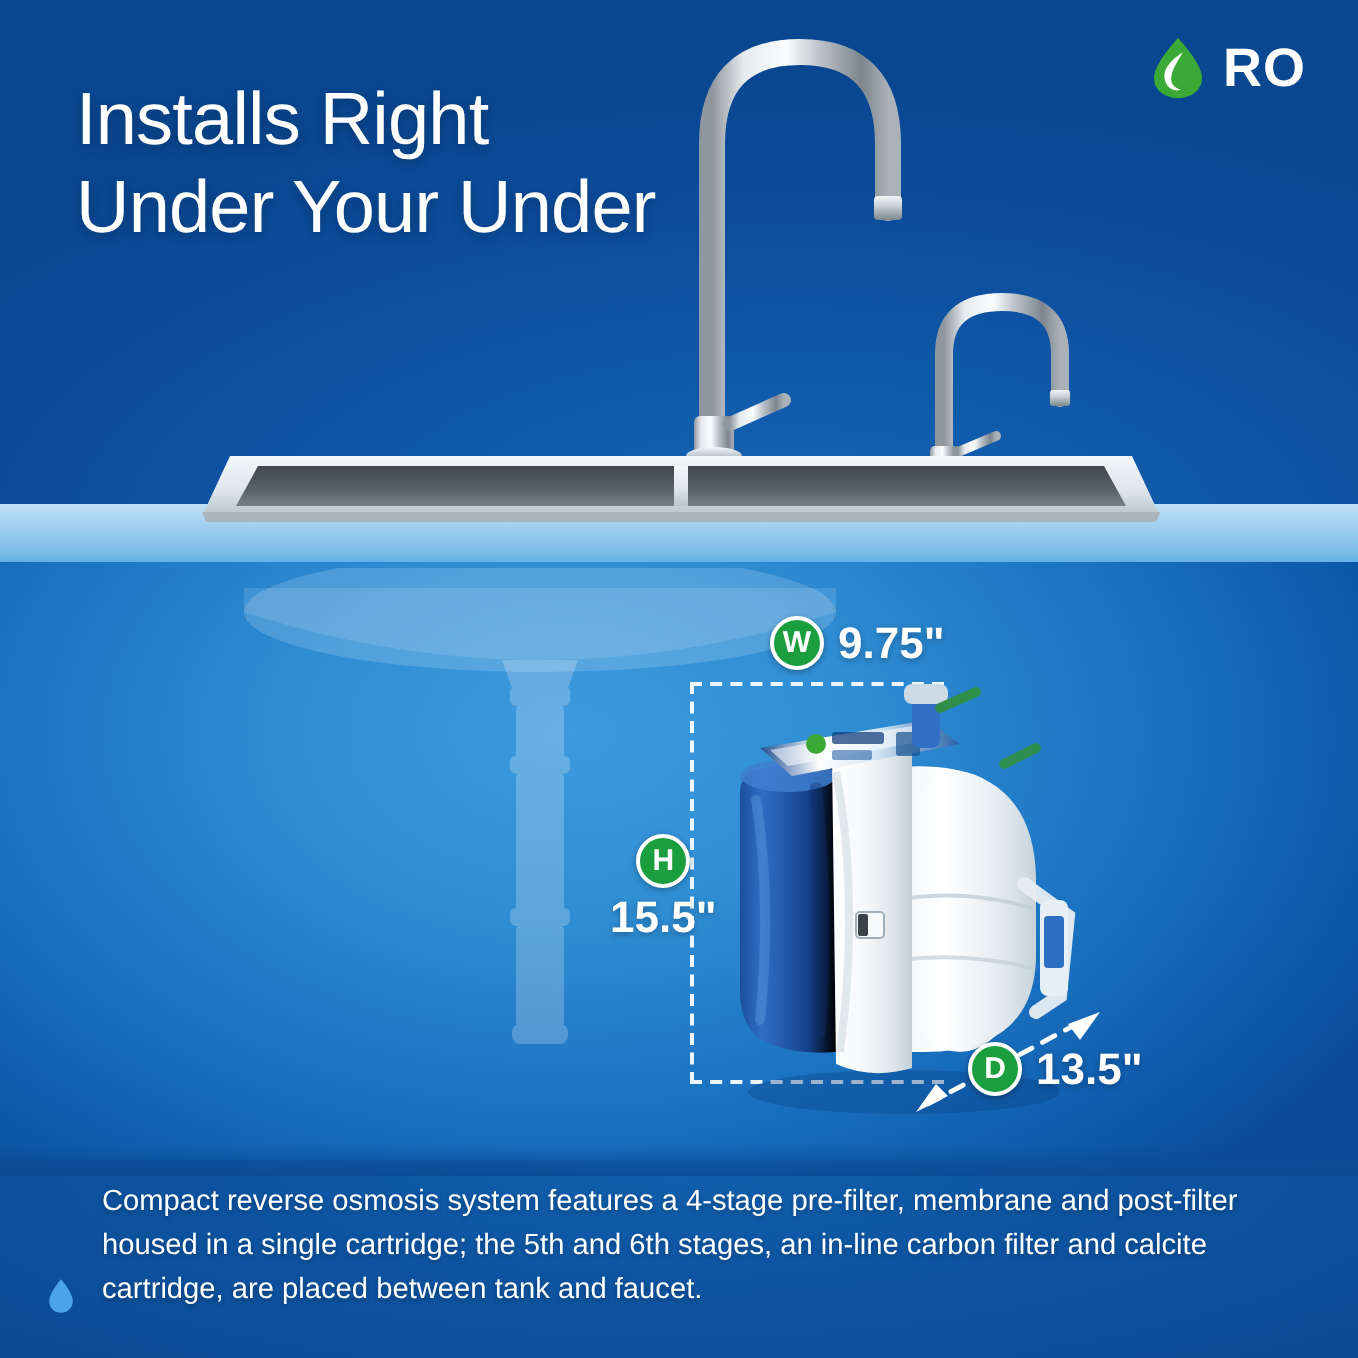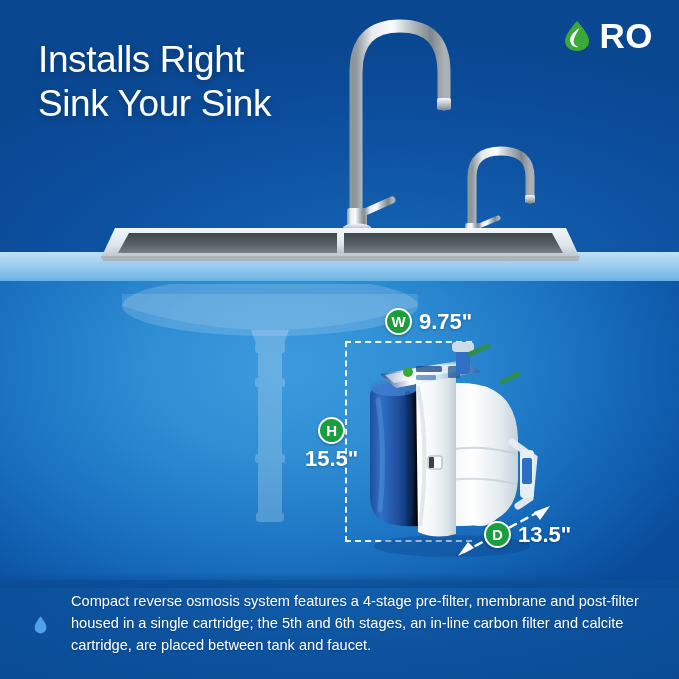--- a/index.html
+++ b/index.html
@@ -33,21 +33,21 @@
     background:
       radial-gradient(ellipse 520px 150px at 50% 0%, #1260ae 0%, #0d539f 45%, #0a4a93 100%);
   }
   .bg-bottom:before{
     content:"";position:absolute;left:0;top:-8px;width:679px;height:16px;
     background:linear-gradient(180deg,rgba(10,74,147,0) 0%,rgba(10,74,147,.85) 100%);
   }
 
   
   .logo{position:absolute;right:26px;top:18px;display:flex;align-items:center;gap:9px;}
-  .logo-text{color:#ffffff;font-size:35px;font-weight:700;letter-spacing:.5px;line-height:1;}
+  .logo-text{color:#ffffff;font-size:27px;font-weight:700;letter-spacing:.5px;line-height:1;}
 
   
   .headline{
     position:absolute;left:38px;top:38px;width:420px;
     color:#ffffff;font-size:37px;font-weight:400;line-height:1.18;
     letter-spacing:-.4px;
     text-shadow:0 2px 6px rgba(0,0,0,.25);
   }
   .headline div{white-space:nowrap;}
 
@@ -86,22 +86,22 @@
   .dim-val{
     color:#ffffff;font-size:22px;font-weight:600;line-height:1;
     text-shadow:0 1px 3px rgba(0,0,0,.28);white-space:nowrap;
   }
   .dim-w{left:385px;top:308px;}
   .dim-h{left:305px;top:417px;flex-direction:column;gap:4px;align-items:center;}
   .dim-d{left:484px;top:521px;}
 
   
   .caption{
-    position:absolute;left:34px;top:590px;width:612px;
-    display:flex;gap:24px;align-items:center;
+    position:absolute;left:24px;top:590px;width:612px;
+    display:flex;gap:14px;align-items:flex-end;
   }
   .caption-text{
     color:#ffffff;font-size:14.6px;line-height:1.52;
     text-shadow:0 1px 2px rgba(0,0,0,.25);
   }
 </style>
 </head>
 <body>
 
 <div id="stage">
@@ -266,21 +266,21 @@
     <div class="dim-val">15.5"</div>
   </div>
 
   <div class="dim dim-d">
     <div class="badge">D</div>
     <div class="dim-val">13.5"</div>
   </div>
 
   <div class="headline">
     <div>Installs Right</div>
-    <div>Sink Your Sink</div>
+    <div>Under Your Under</div>
   </div>
 
   <div class="logo">
     <svg width="28" height="32" viewBox="0 0 28 32">
       <path d="M14 1 C14 1 26 13.5 26 21 C26 27.1 20.6 31 14 31 C7.4 31 2 27.1 2 21 C2 13.5 14 1 14 1 Z" fill="#3aa935"></path>
       <path d="M16.5 8 C9 13 6 17.5 7.6 22.6 C8.8 26.4 12.6 28 15.6 26.8 C12.4 26.2 10.4 24 10.6 21
                C10.9 16.8 13.9 12.6 16.5 8 Z" fill="#ffffff"></path>
     </svg>
     <div class="logo-text">RO</div>
   </div>

